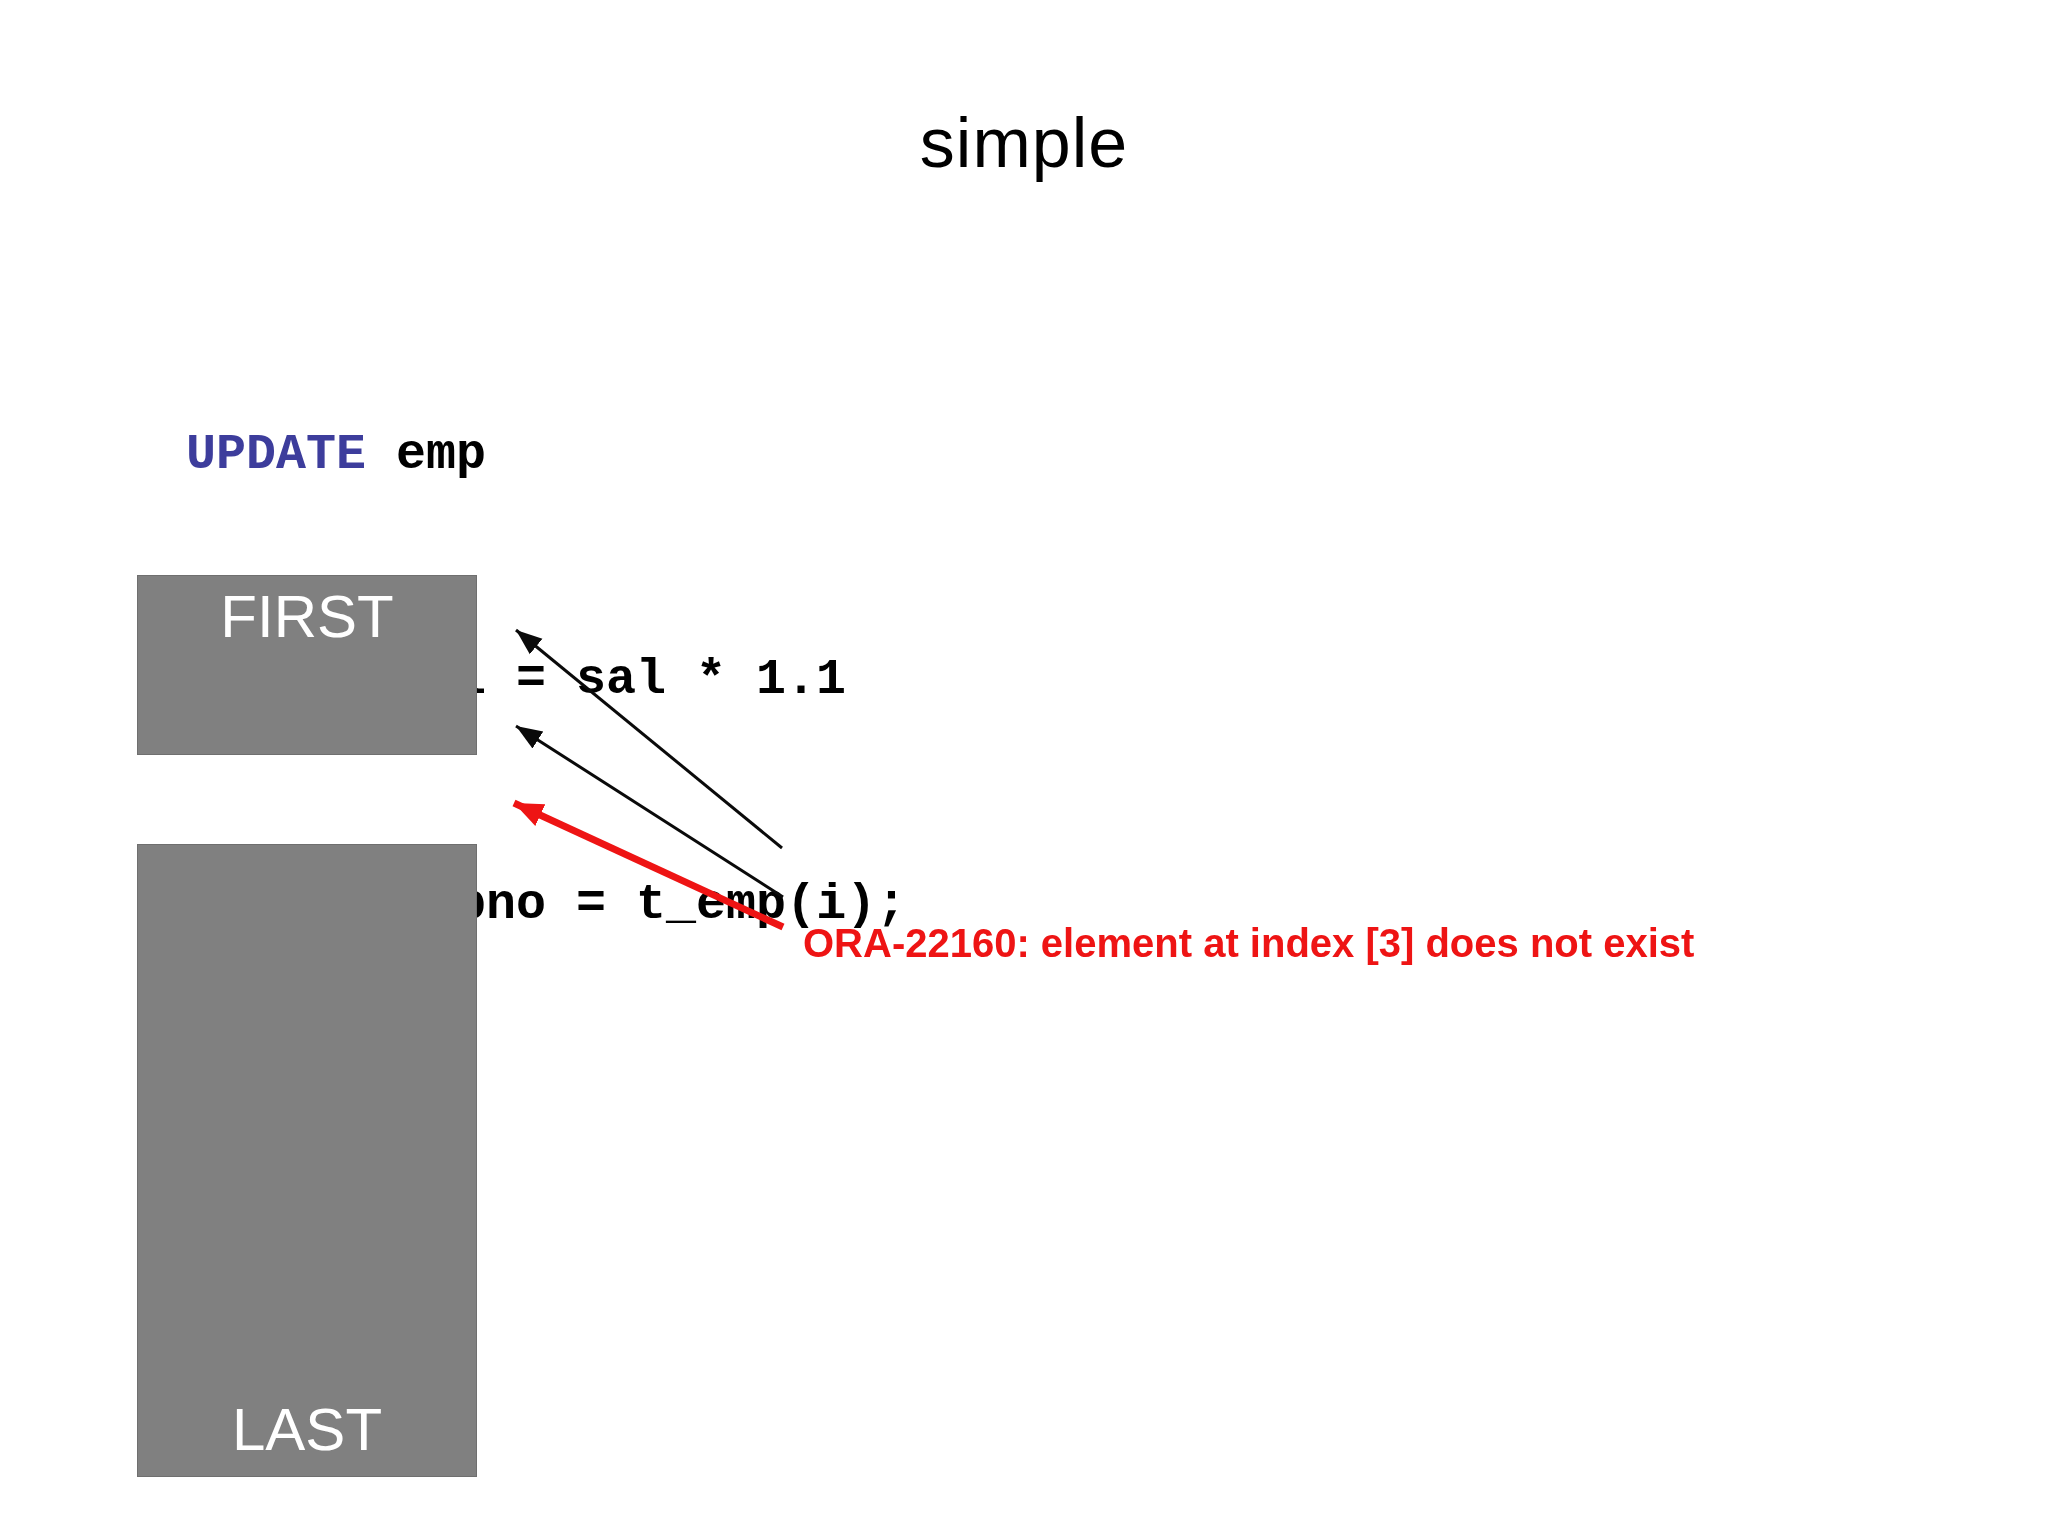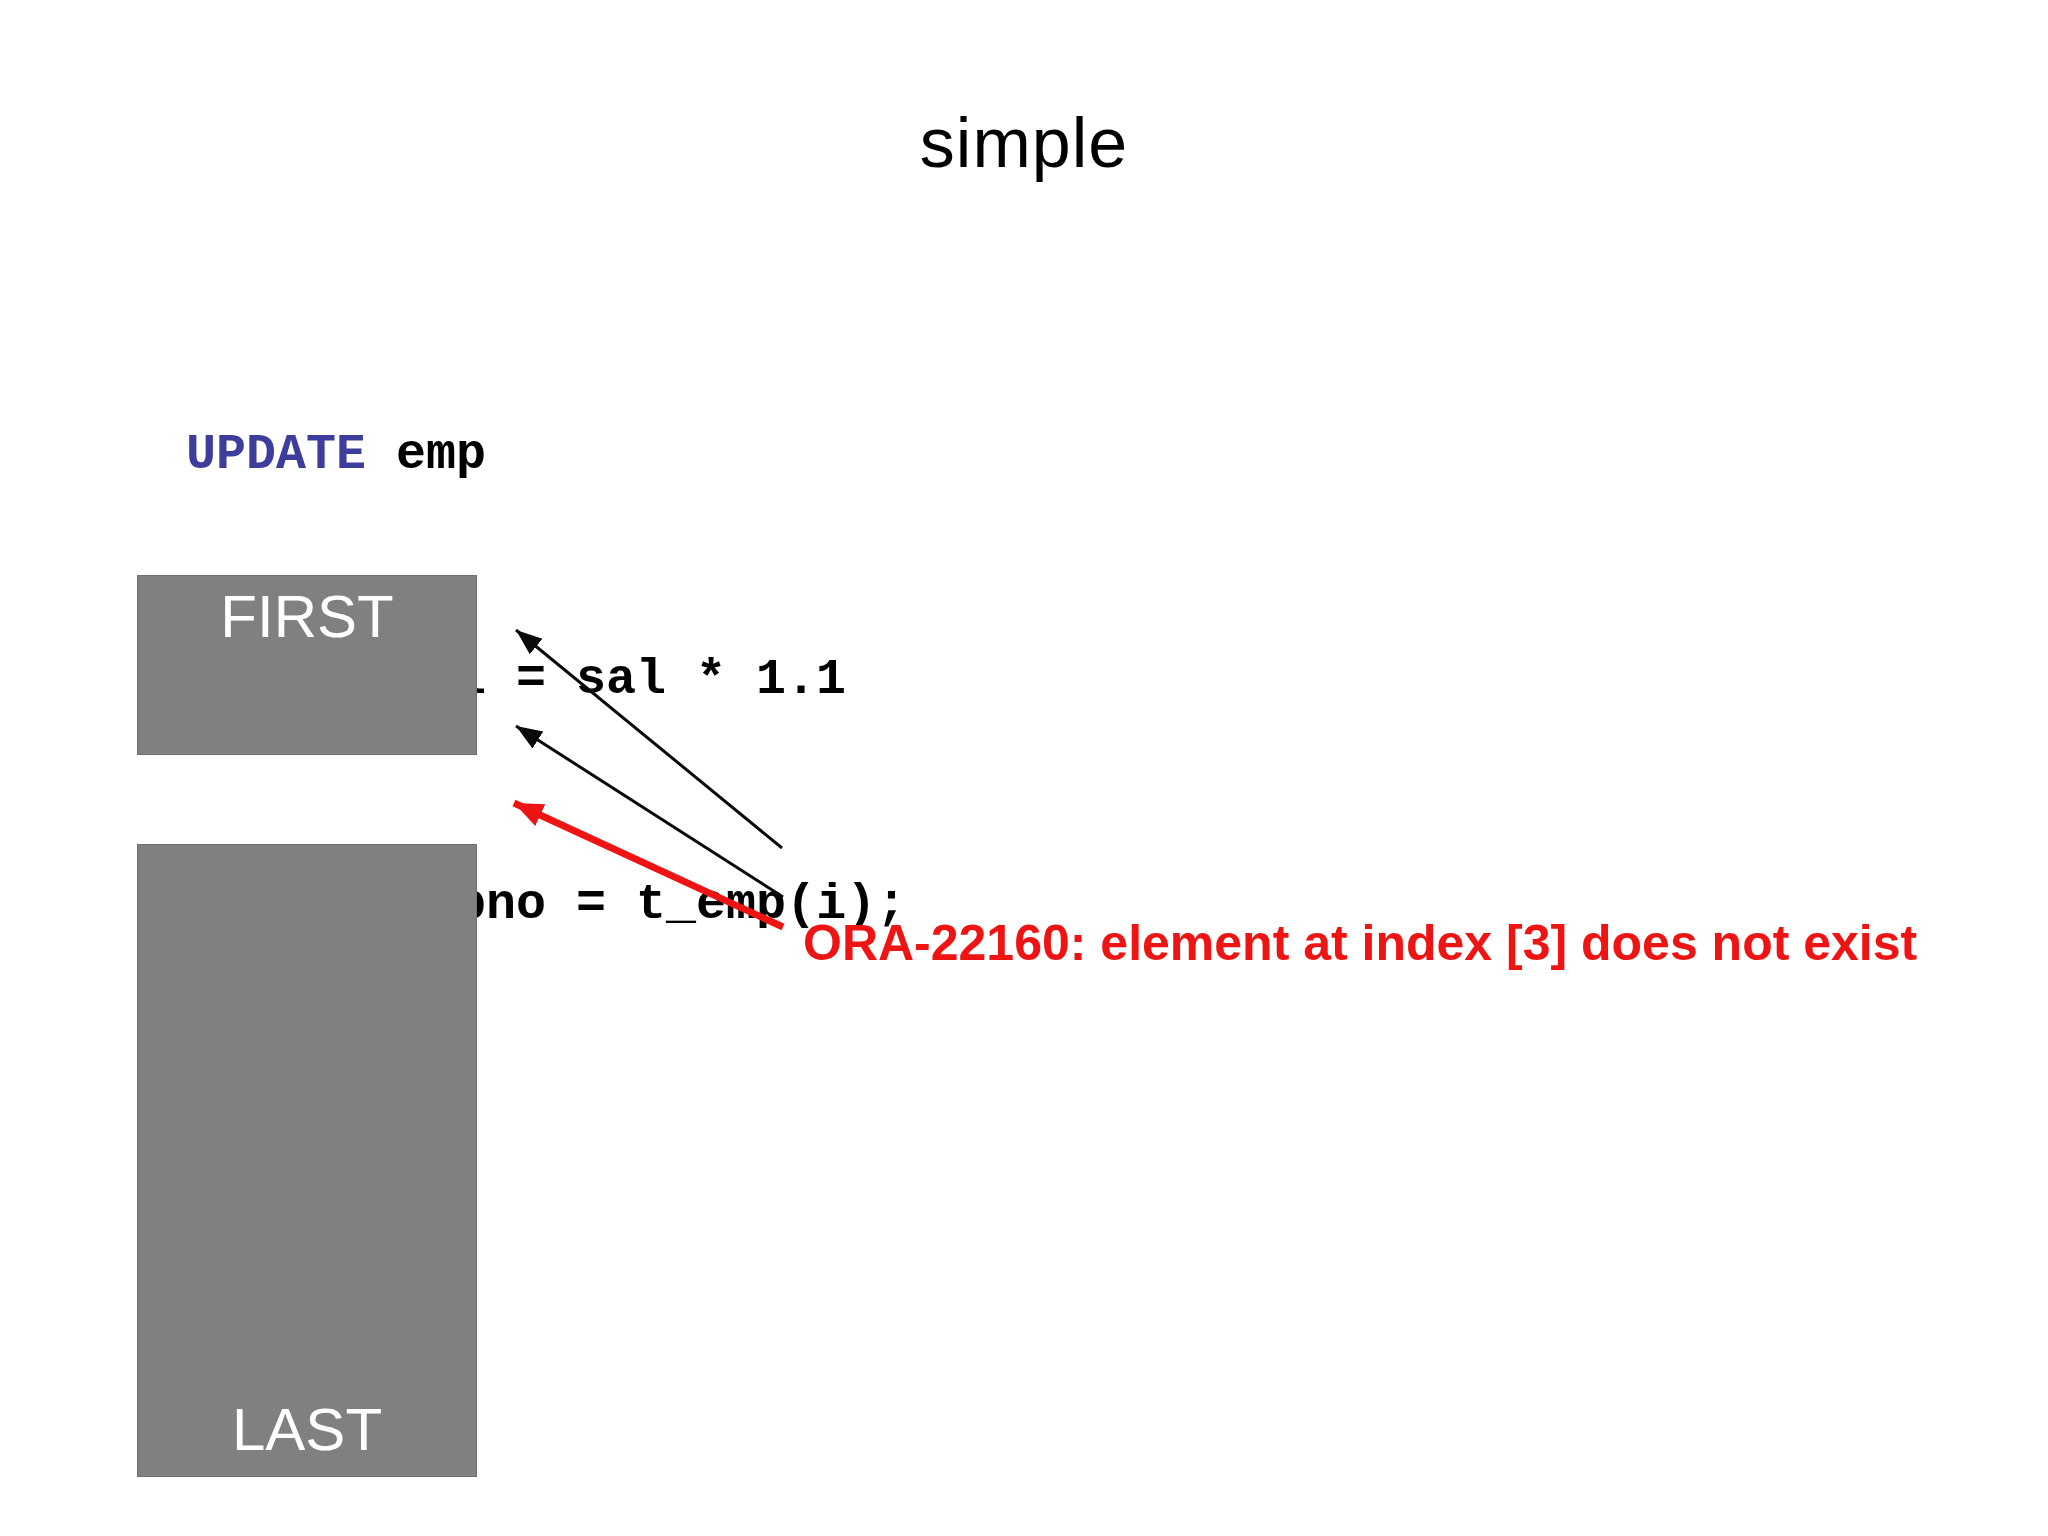--- a/index.html
+++ b/index.html
@@ -53,21 +53,21 @@
     position:absolute;left:0;top:0;width:2048px;height:1536px;
     pointer-events:none;
   }
   .arrow-line{stroke:var(--arrow-black,#0a0a0a);stroke-width:3;}
   .arrow-line-red{stroke:var(--error-red,#EE1414);stroke-width:7;}
   .ah-black{fill:var(--arrow-black,#0a0a0a);}
   .ah-red{fill:var(--error-red,#EE1414);}
 
   .error-label{
     position:absolute;left:803px;top:918px;
-    font-size:50px;line-height:50px;font-weight:bold;
+    font-size:40px;line-height:50px;font-weight:bold;
     color:var(--error-red,#EE1414);
     white-space:nowrap;
   }
 </style>
 </head>
 <body>
 
 <div class="slide">
 
   <div class="slide-title">simple</div>

